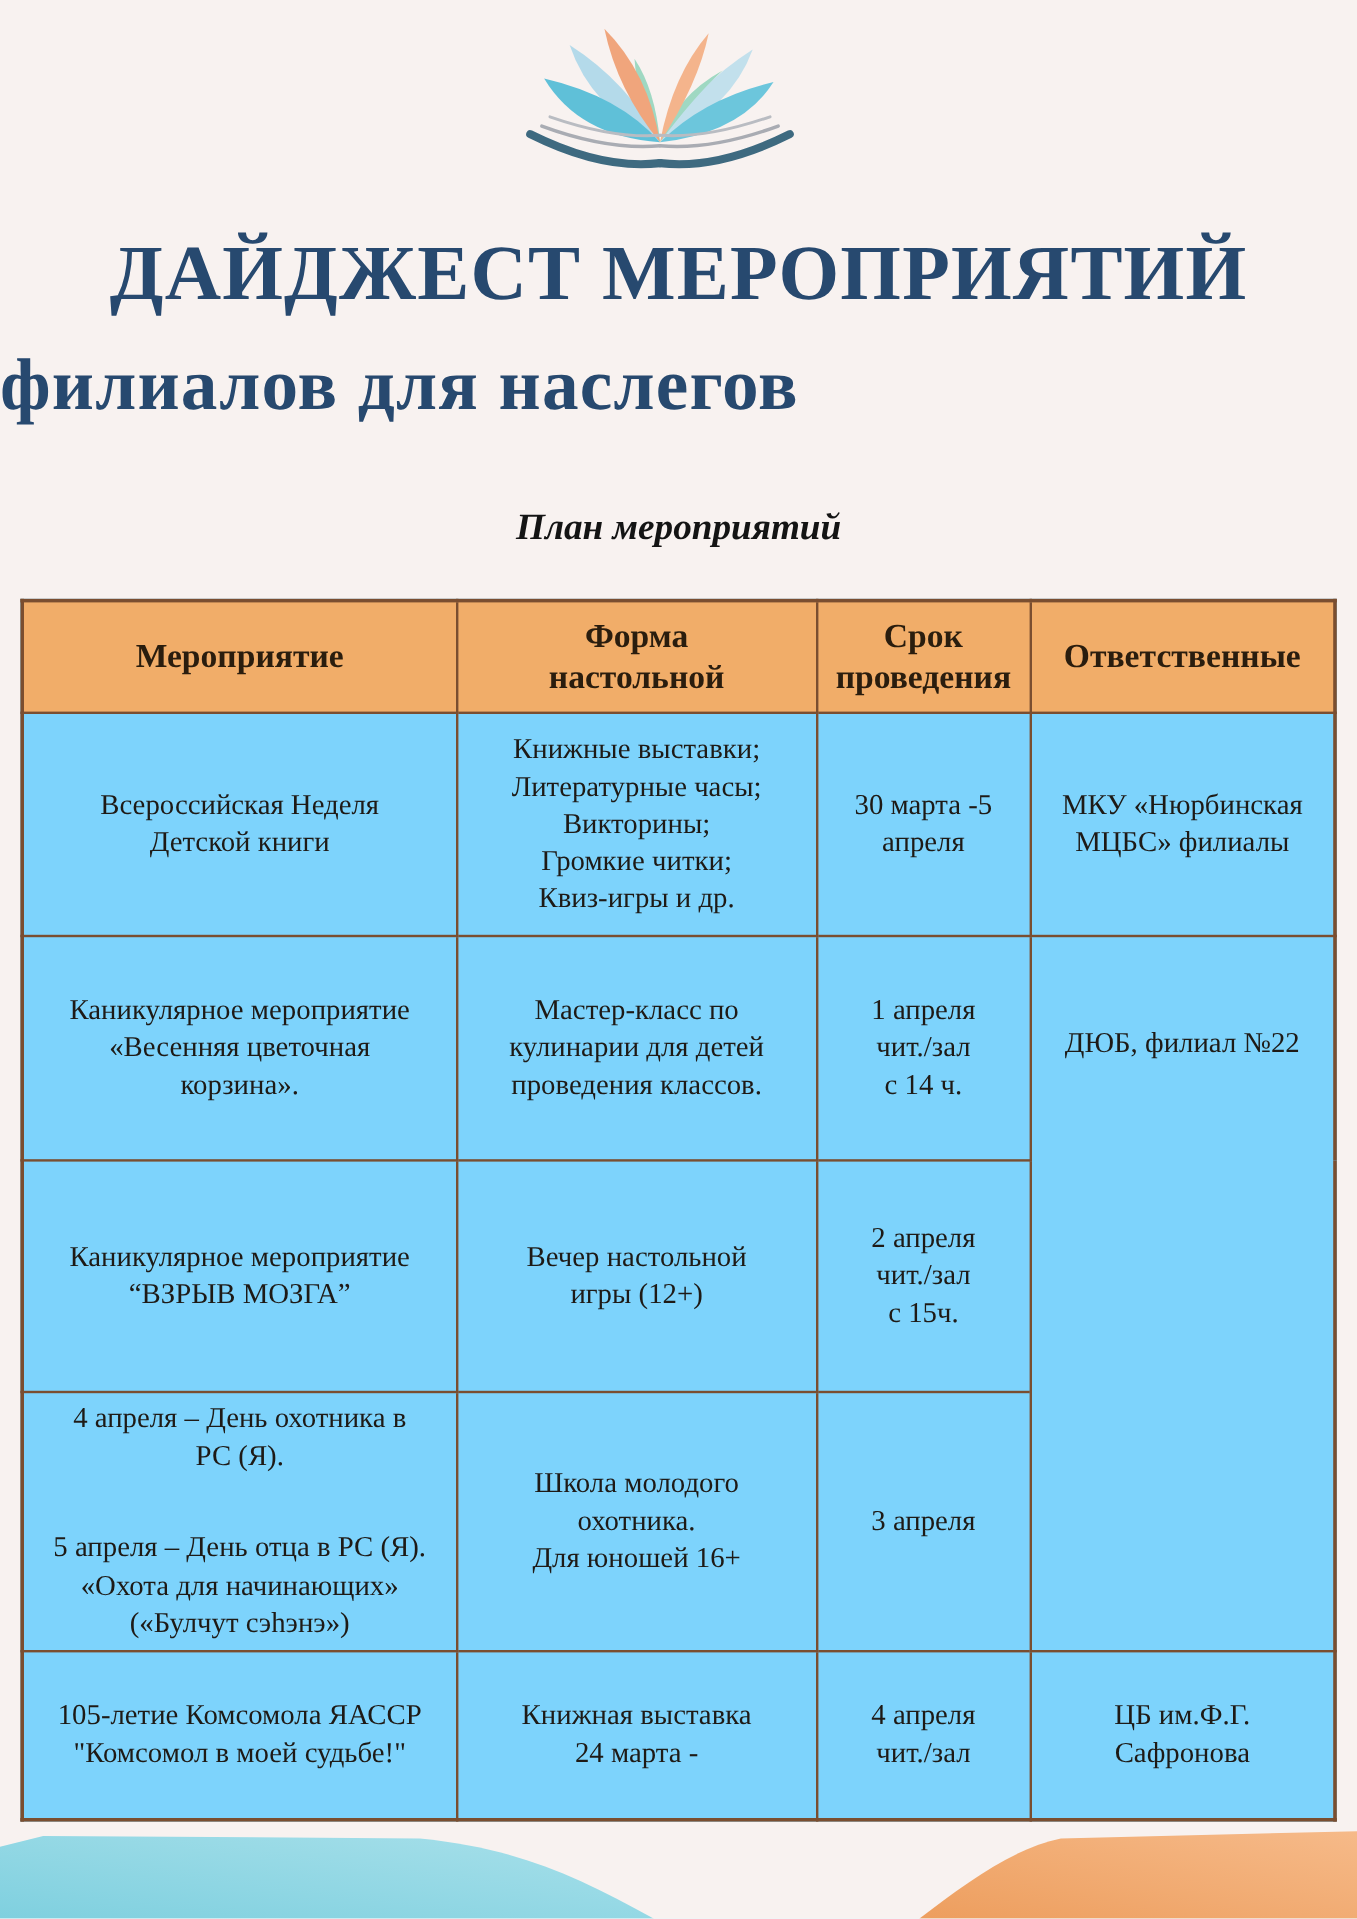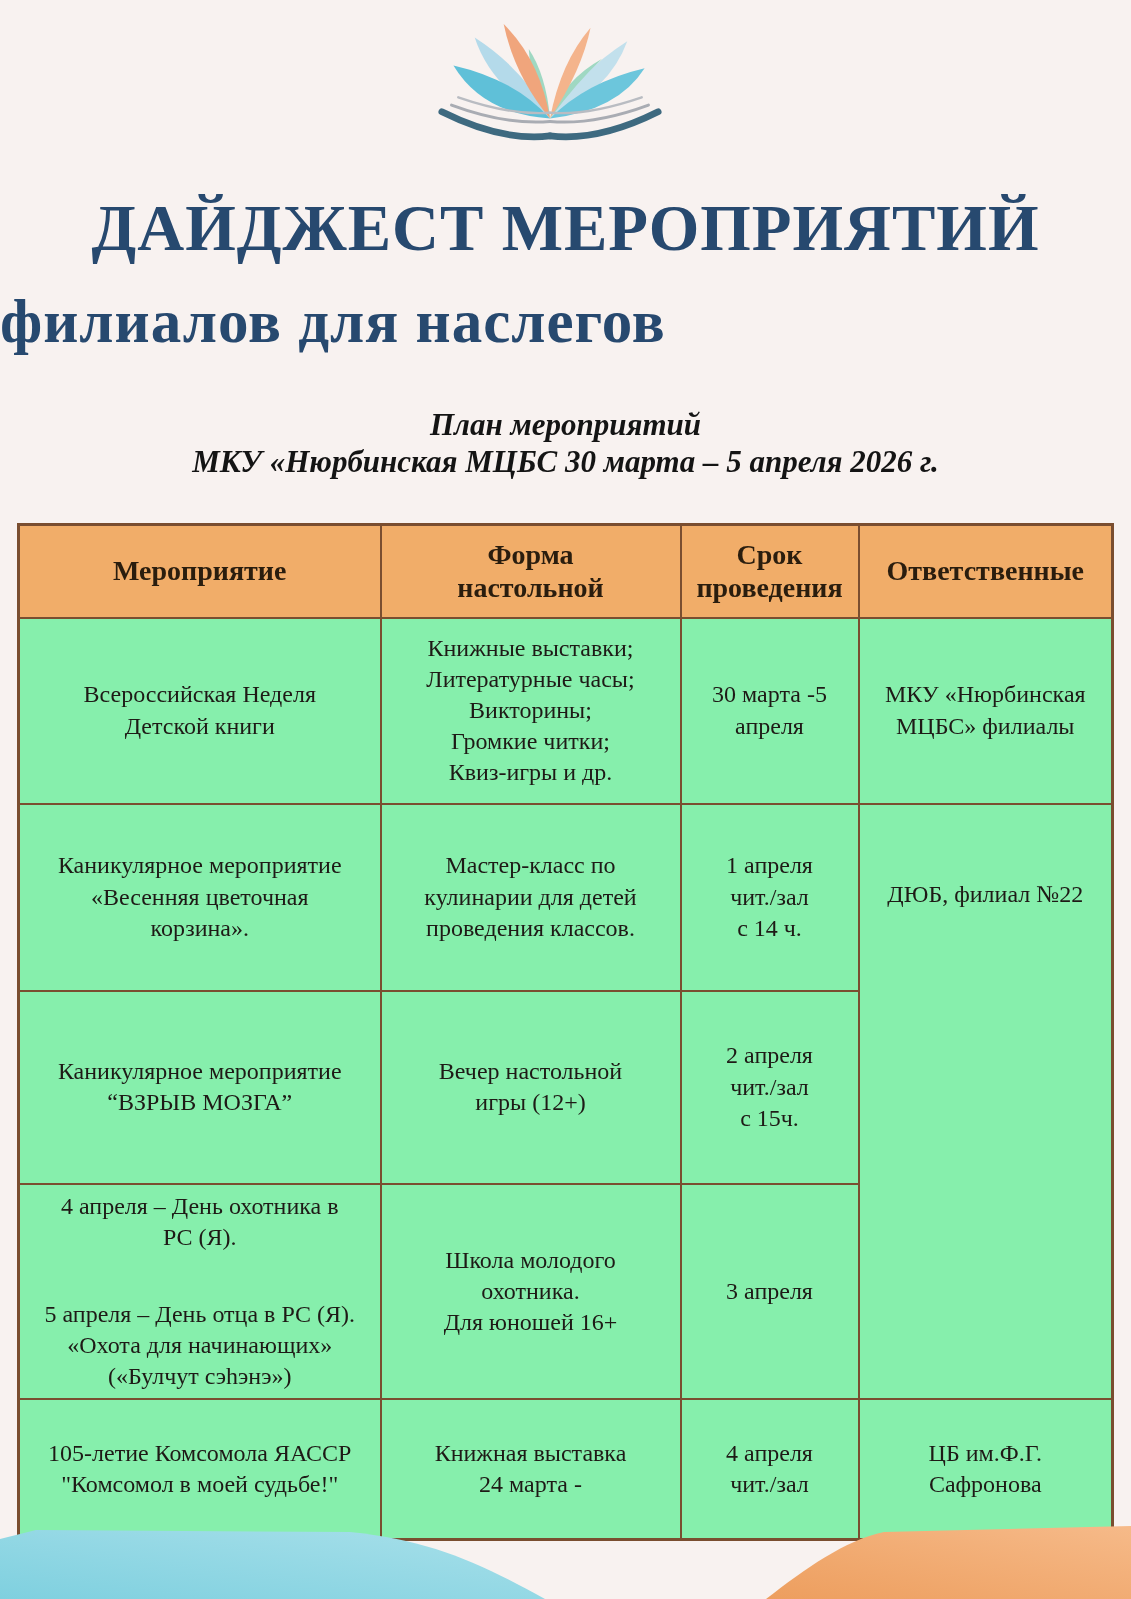--- a/index.html
+++ b/index.html
@@ -26,32 +26,32 @@
   }
   .title-line2 {
     margin-top:28px;
     text-align:left;
     font-size:61px; font-weight:bold;
     letter-spacing:1px;
     line-height:1.05;
     color:#27496f;
   }
   .subtitle {
-    margin-top:52px;
+    margin-top:66px;
     text-align:center;
     font-size:31px; font-weight:bold; font-style:italic;
     line-height:1.2;
     color:#141414;
   }
   table.events {
     border-collapse:collapse;
     table-layout:fixed;
     width:1094px;
     margin:42px auto 0;
-    background:#86efac;
+    background:#7dd3fc;
   }
   table.events th, table.events td {
     border:2px solid #7a4e30;
   }
   table.events { border:3px solid #7a4e30; }
   thead th {
     background:#f1ad69;
     height:87px;
     font-size:28px; font-weight:bold;
     color:#2a1d0e;
@@ -102,21 +102,20 @@
 
     <path d="M8,93 Q70,124 120,118" fill="none" stroke="#3e6a80" stroke-width="7" stroke-linecap="round"></path>
     <path d="M232,93 Q170,124 120,118" fill="none" stroke="#3e6a80" stroke-width="7" stroke-linecap="round"></path>
   </svg>
 
   <div class="title-line1">ДАЙДЖЕСТ МЕРОПРИЯТИЙ</div>
   <div class="title-line2">филиалов для наслегов</div>
 
   <div class="subtitle">
     <div>План мероприятий</div>
-    <div>МКУ «Нюрбинская МЦБС 30 марта – 5 апреля 2026 г.</div>
   </div>
 
   <table class="events">
     <colgroup>
       <col style="width:362px">
       <col style="width:300px">
       <col style="width:178px">
       <col style="width:254px">
     </colgroup>
     <thead>

